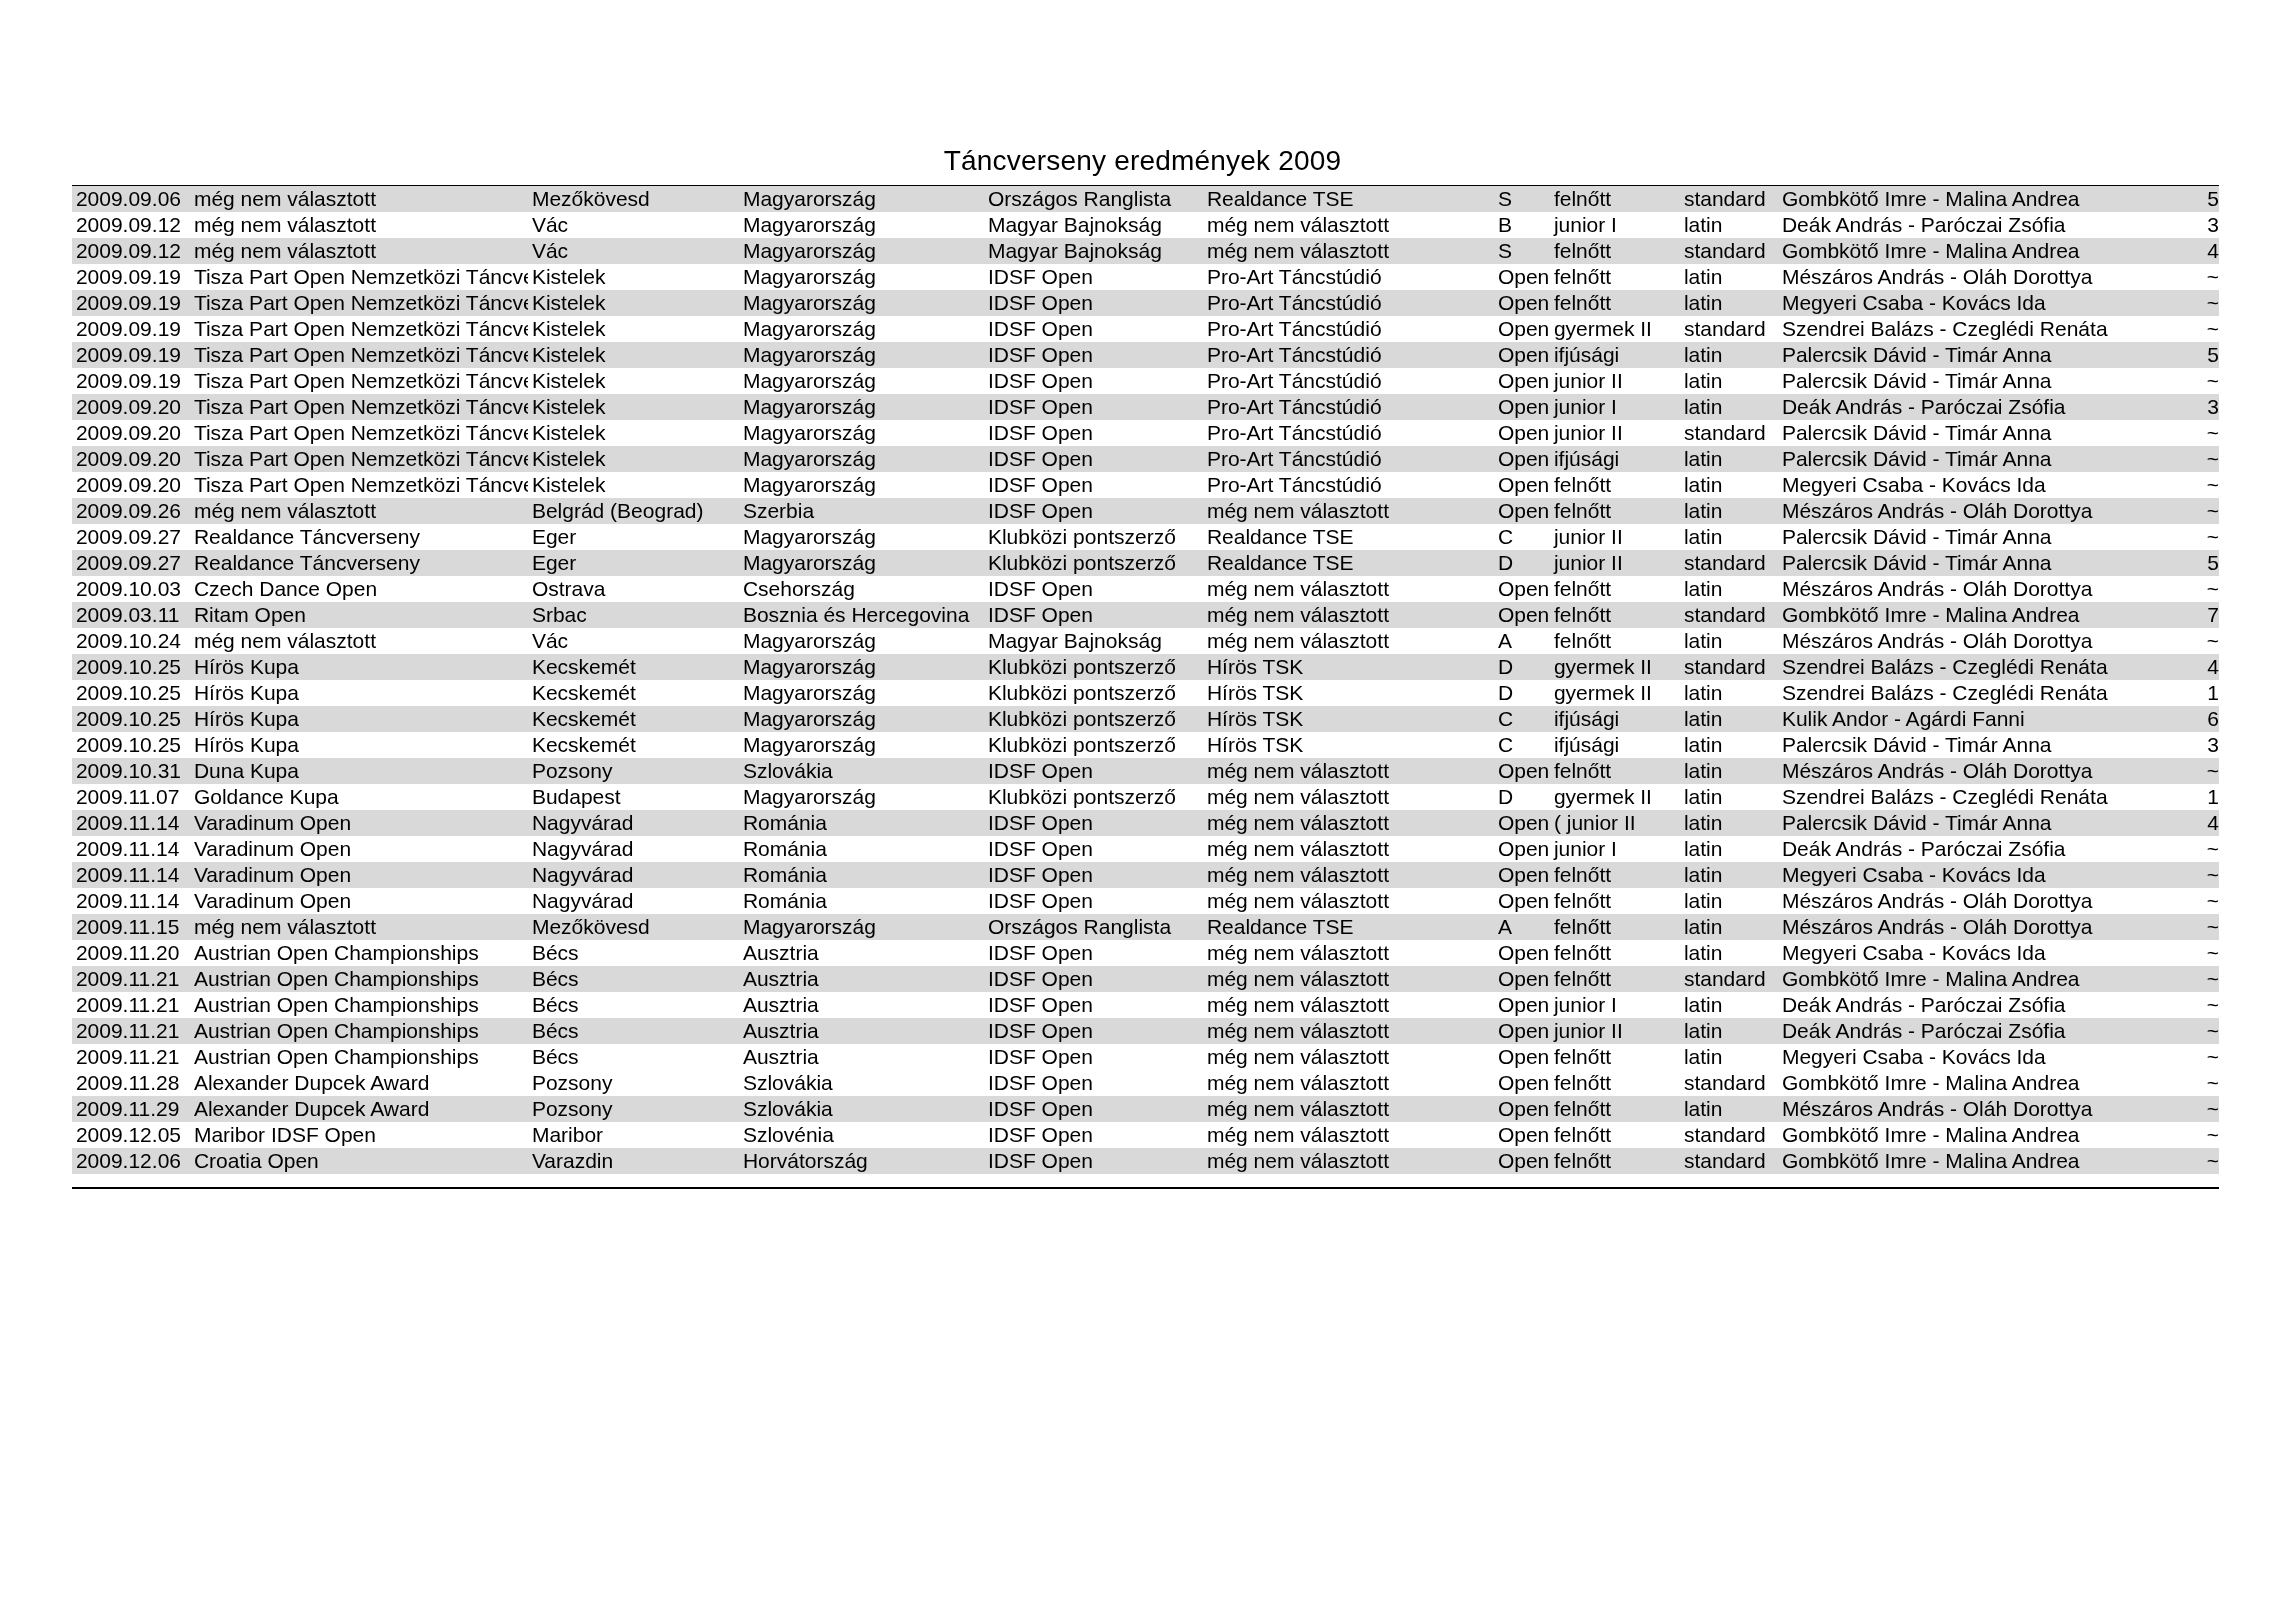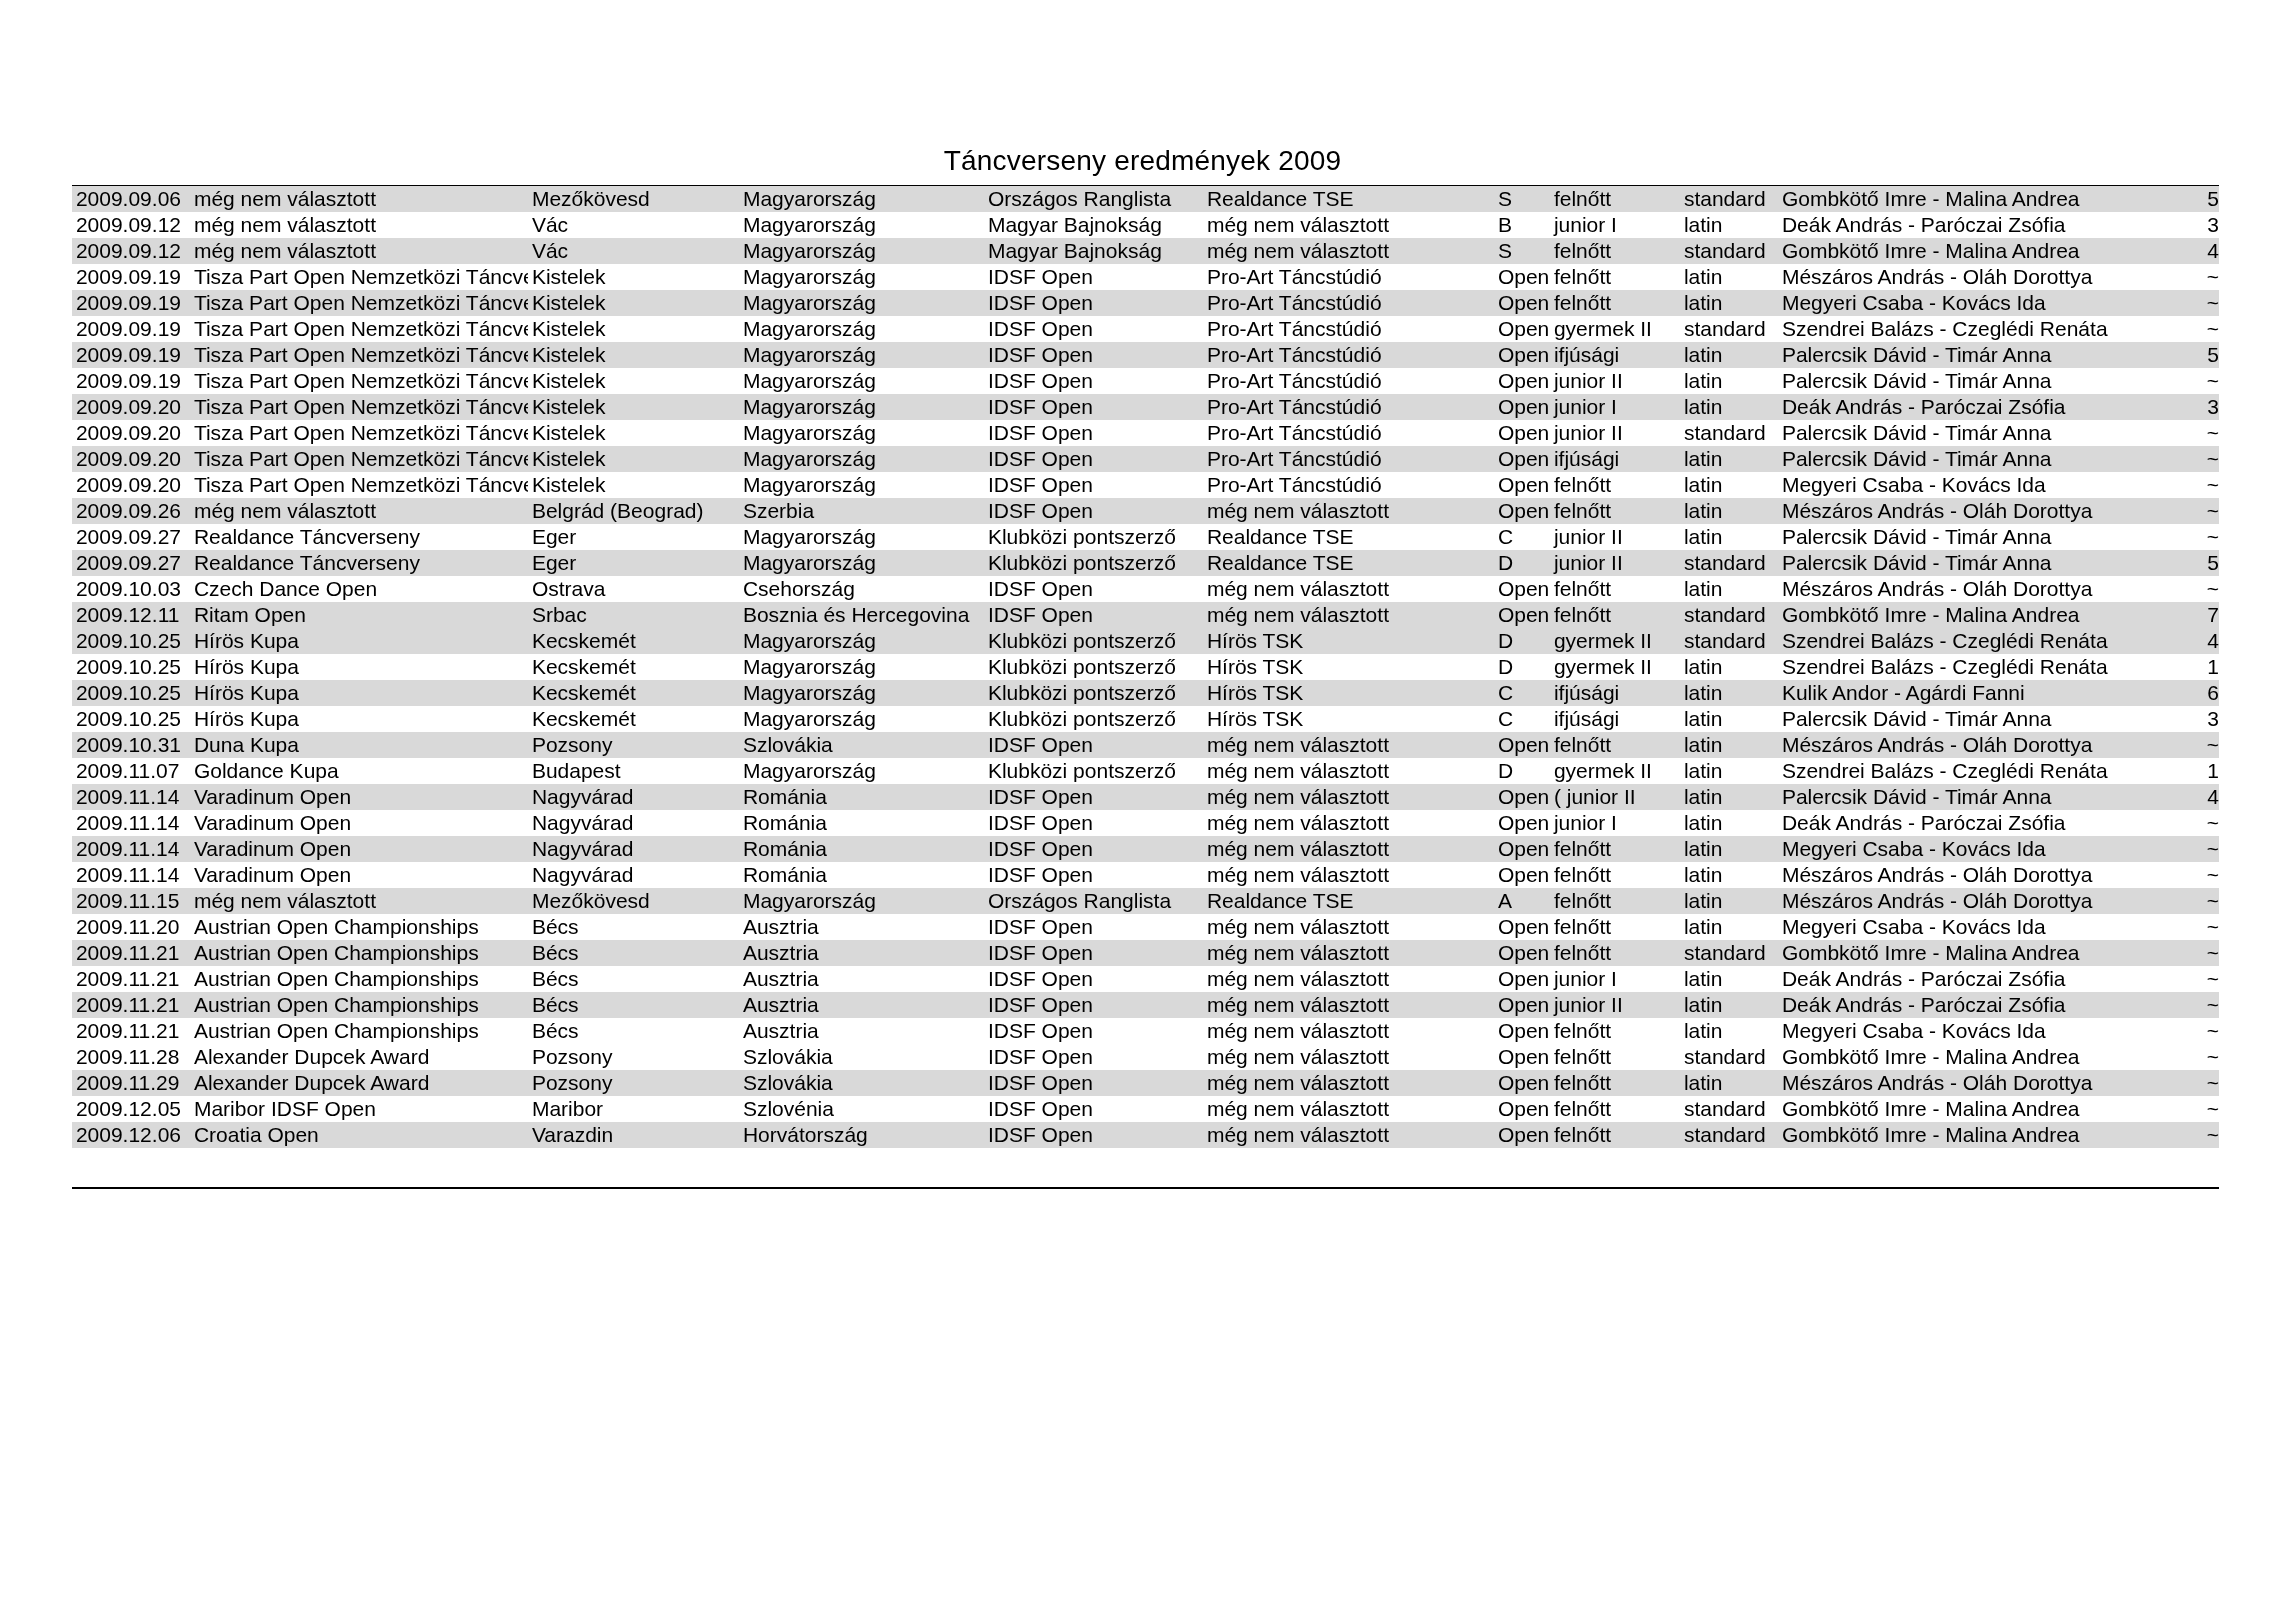--- a/index.html
+++ b/index.html
@@ -318,31 +318,44 @@
             <td>Csehország</td>
             <td>IDSF Open</td>
             <td>még nem választott</td>
             <td>Open</td>
             <td>felnőtt</td>
             <td>latin</td>
             <td>Mészáros András - Oláh Dorottya</td>
             <td class="place">~</td>
           </tr>
           <tr class="shade">
-            <td>2009.12.11</td>
+            <td>2009.03.11</td>
             <td>Ritam Open</td>
             <td>Srbac</td>
             <td>Bosznia és Hercegovina</td>
             <td>IDSF Open</td>
             <td>még nem választott</td>
             <td>Open</td>
             <td>felnőtt</td>
             <td>standard</td>
             <td>Gombkötő Imre - Malina Andrea</td>
             <td class="place">7</td>
+          </tr>
+          <tr class="plain">
+            <td>2009.10.24</td>
+            <td>még nem választott</td>
+            <td>Vác</td>
+            <td>Magyarország</td>
+            <td>Magyar Bajnokság</td>
+            <td>még nem választott</td>
+            <td>A</td>
+            <td>felnőtt</td>
+            <td>latin</td>
+            <td>Mészáros András - Oláh Dorottya</td>
+            <td class="place">~</td>
           </tr>
           <tr class="shade">
             <td>2009.10.25</td>
             <td>Hírös Kupa</td>
             <td>Kecskemét</td>
             <td>Magyarország</td>
             <td>Klubközi pontszerző</td>
             <td>Hírös TSK</td>
             <td>D</td>
             <td>gyermek II</td>

